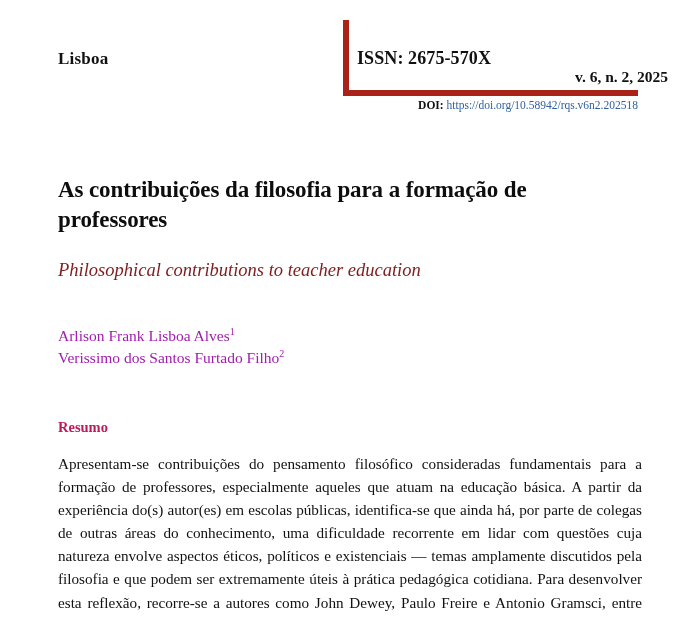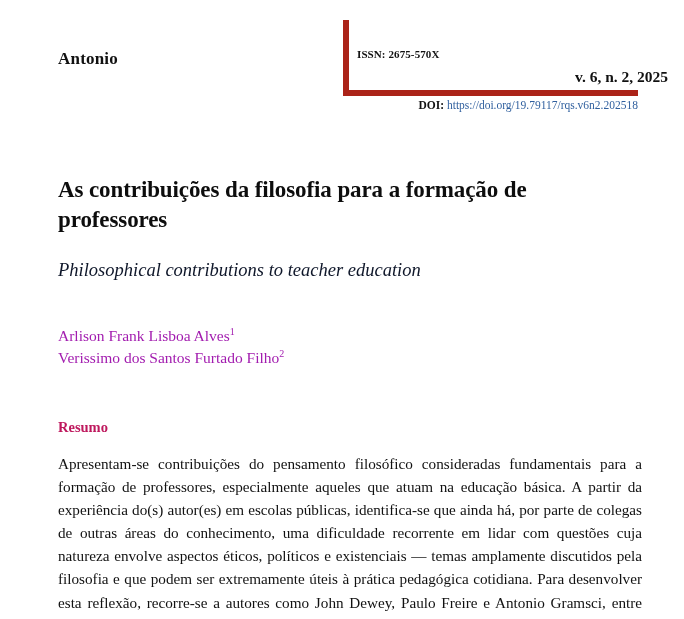--- a/index.html
+++ b/index.html
@@ -68,21 +68,21 @@
     font-size: 16.5px;
     font-weight: bold;
     letter-spacing: 0.1px;
     white-space: nowrap;
   }
 
   .journal-issn {
     position: absolute;
     left: 357px;
     top: 48px;
-    font-size: 11px;
+    font-size: 18px;
     font-weight: bold;
     letter-spacing: 0.1px;
     white-space: nowrap;
   }
 
   .journal-volume {
     position: absolute;
     left: 343px;
     top: 68px;
     width: 295px;
@@ -137,21 +137,21 @@
   }
 
   .subtitle {
     position: absolute;
     left: 58px;
     top: 258px;
     width: 560px;
     font-size: 18.5px;
     font-style: italic;
     line-height: 1.3;
-    color: #0f172a;
+    color: #7f1d1d;
   }
 
   
   .authors {
     position: absolute;
     left: 58px;
     top: 325px;
     width: 500px;
   }
   .author {
@@ -187,33 +187,33 @@
     color: #111111;
   }
 </style>
 </head>
 <body>
 
 <div class="page">
 
   <div class="masthead">
 
-    <div class="kind-label">Antonio</div>
+    <div class="kind-label">Lisboa</div>
 
     <div class="red-vrule"></div>
     <div class="red-hrule"></div>
 
 
     <div class="journal-issn">ISSN: 2675-570X</div>
 
     <div class="journal-volume">v. 6, n. 2, 2025</div>
 
     <div class="doi-line">
       <span class="doi-label">DOI:</span>
-      <span class="doi-link">https://doi.org/19.79117/rqs.v6n2.202518</span>
+      <span class="doi-link">https://doi.org/10.58942/rqs.v6n2.202518</span>
     </div>
 
   </div>
 
   <h1 class="title">As contribuições da filosofia para a formação de professores</h1>
 
   <div class="subtitle">Philosophical contributions to teacher education</div>
 
   <div class="authors">
     <div class="author">

